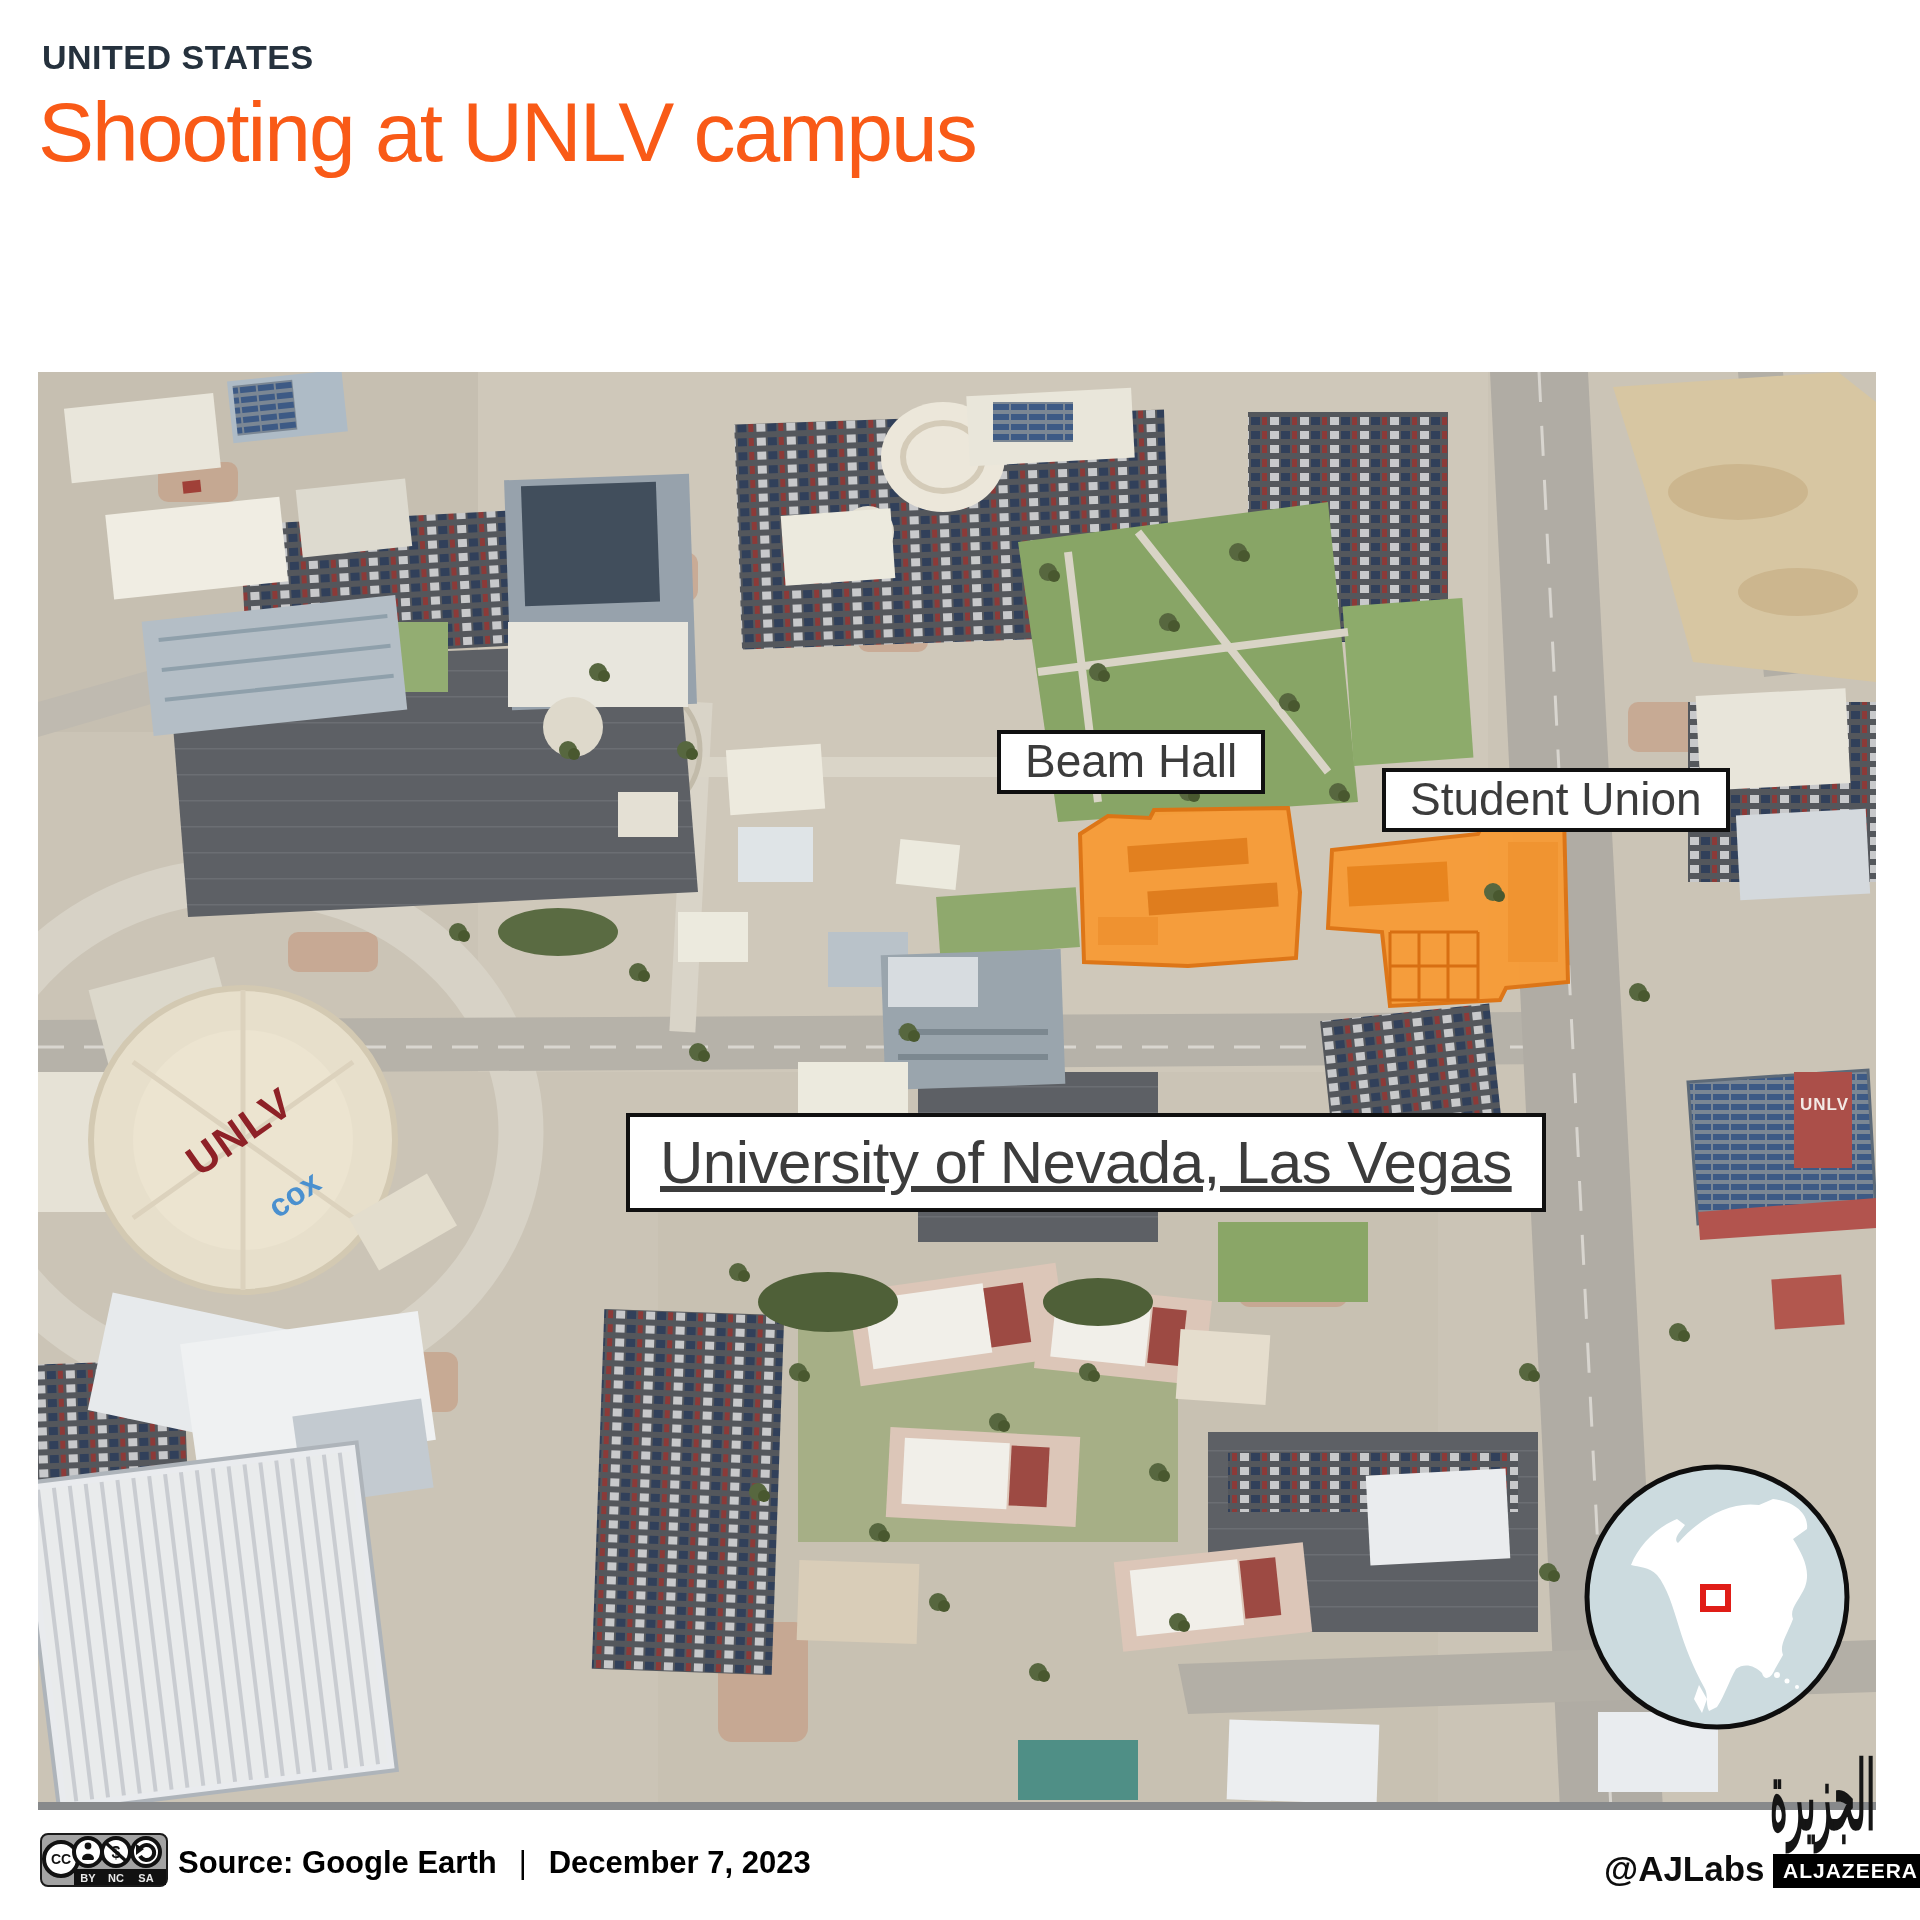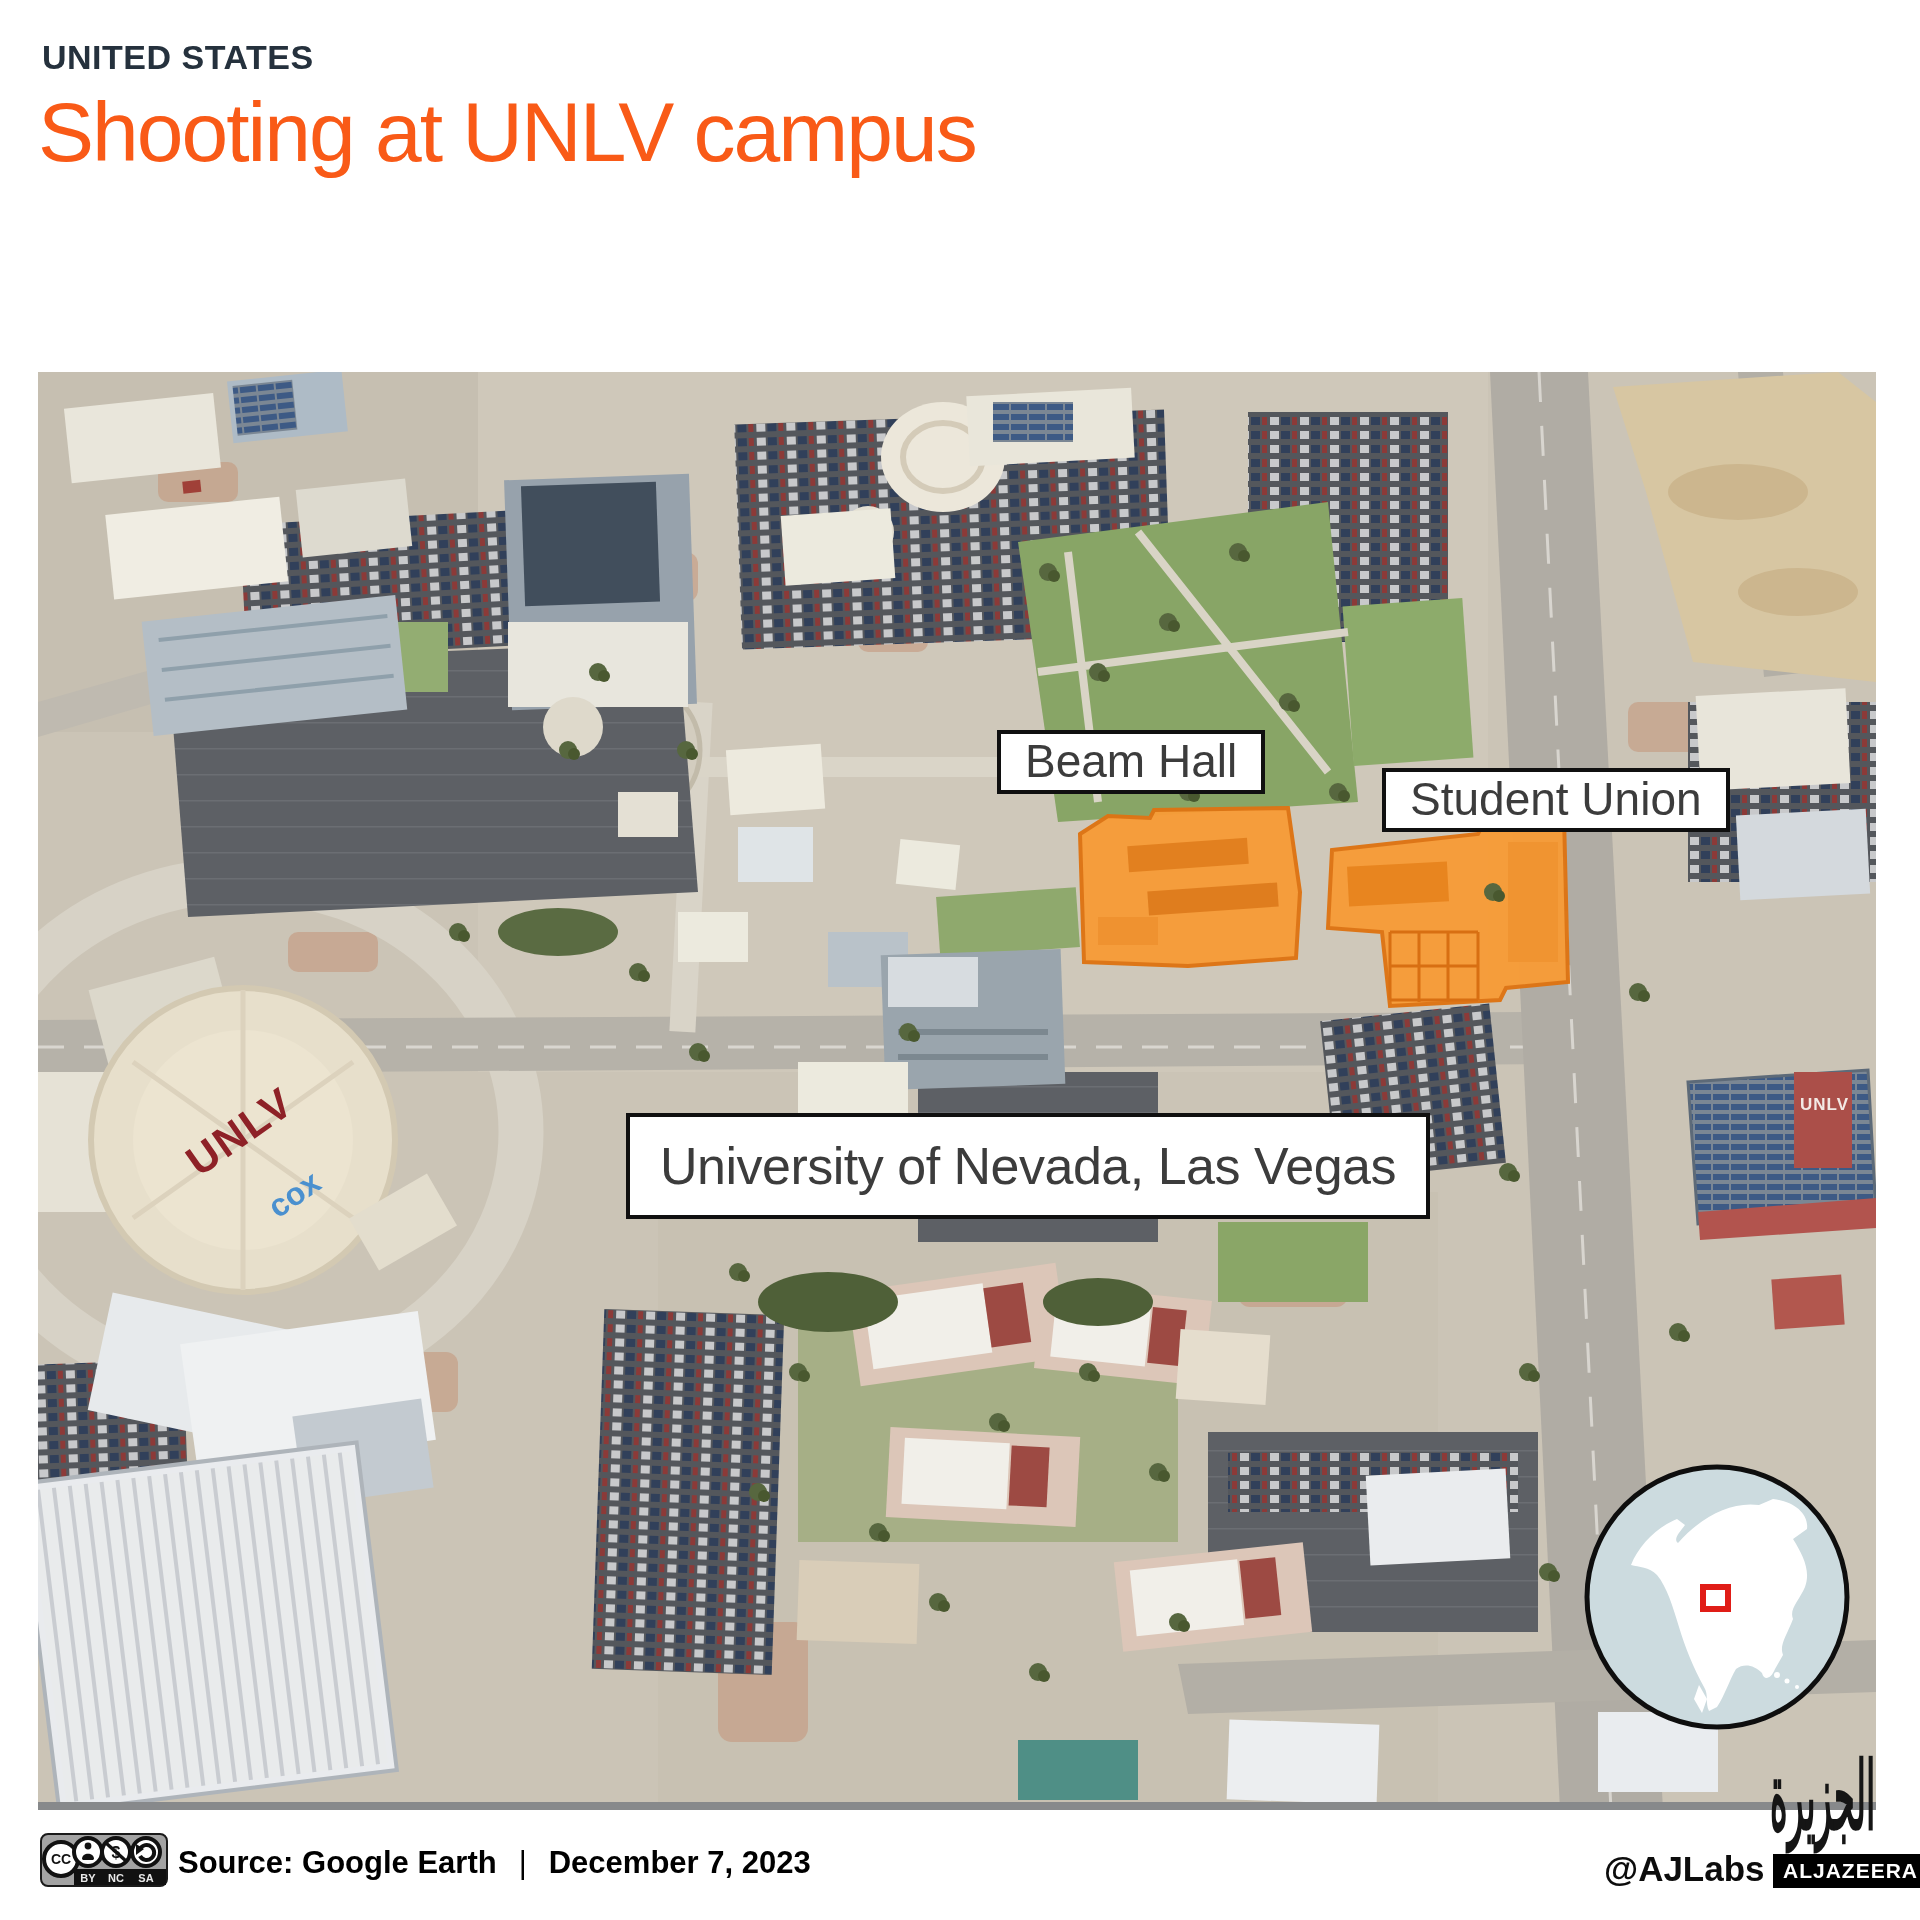--- a/index.html
+++ b/index.html
@@ -14,21 +14,21 @@
     color:#f95a17;letter-spacing:-2px;}
   .subtitle{position:absolute;left:40px;top:192px;width:1460px;font-size:39px;
     color:#3a4550;line-height:1.95;}
   
   .map{position:absolute;left:38px;top:372px;width:1838px;height:1438px;
     background:#cbc4b6;overflow:hidden;}
   .map svg.base{position:absolute;left:0;top:0;}
   .map-label{position:absolute;background:#ffffff;border:4px solid #101010;
     color:#3c3c3c;line-height:1.12;white-space:nowrap;}
   .map-label.small{font-size:46px;padding:2px 24px;}
-  .map-label.big{font-size:52px;padding:20px 30px;letter-spacing:-.5px;}
+  .map-label.big{font-size:60px;padding:12px 30px;letter-spacing:-.5px;text-decoration:underline;}
   #beam-hall-label{left:959px;top:358px;}
   #student-union-label{left:1312px;top:396px;margin-left:32px;}
   #university-label{left:588px;top:741px;}
   .inset{position:absolute;left:1543px;top:1089px;width:272px;height:272px;}
   
   .cc-badge{position:absolute;left:40px;top:1833px;}
   .source-line{position:absolute;left:178px;top:1845px;font-size:31px;font-weight:700;
     color:#000000;}
   .source-line .sep{margin:0 22px;font-weight:400;}
   .credit{position:absolute;left:1604px;top:1849px;font-size:35px;font-weight:700;color:#0c0c0c;}

